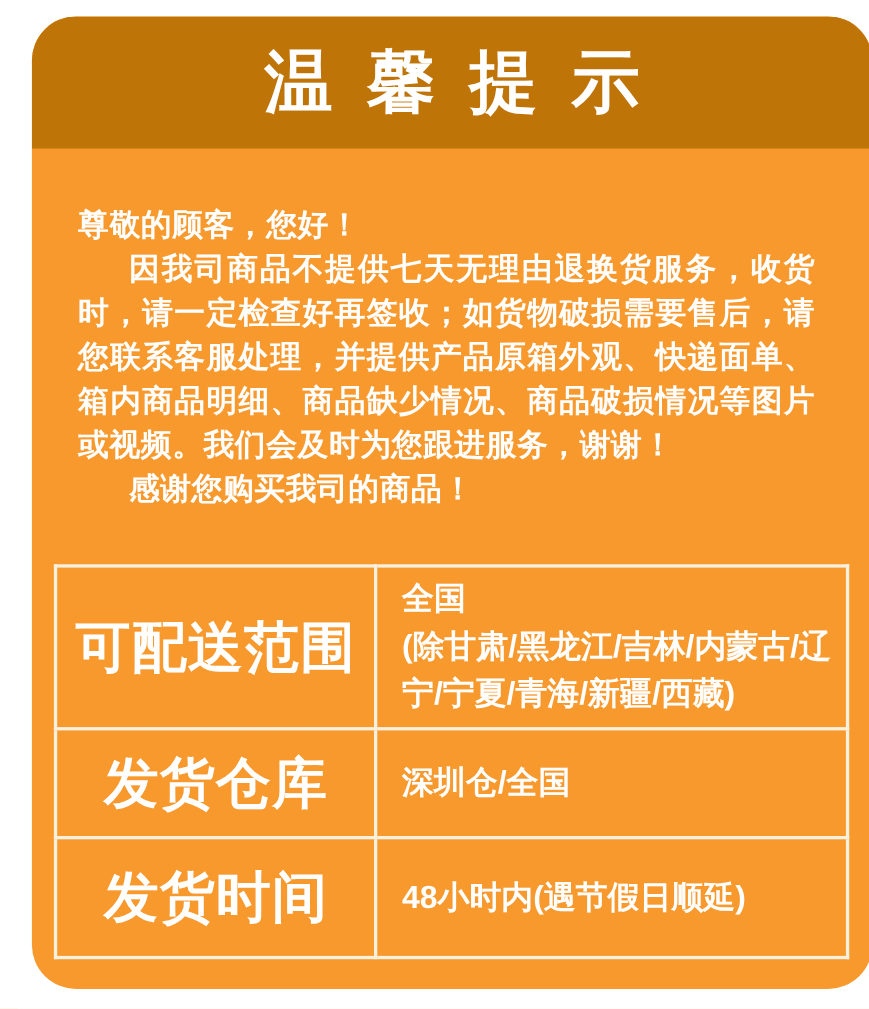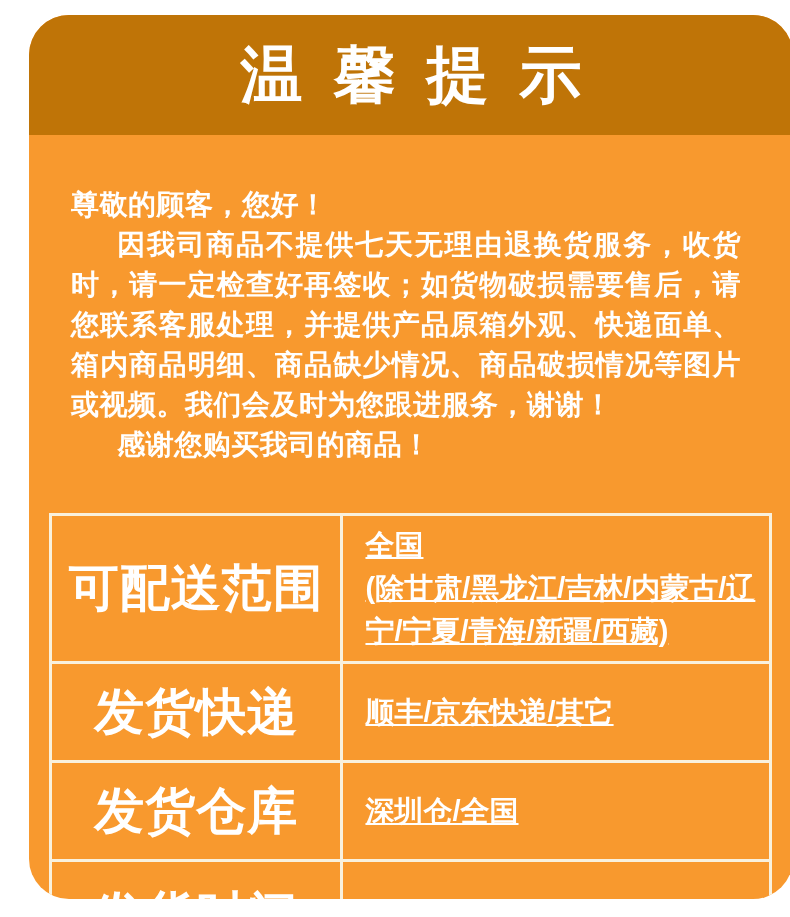--- a/index.html
+++ b/index.html
@@ -80,21 +80,20 @@
     font-size: 50px;
     letter-spacing: 1px;
     padding: 4px 6px;
   }
   .info-table td.value-cell {
     text-align: left;
     font-size: 29px;
     line-height: 43px;
     padding: 8px 12px 8px 22px;
     white-space: pre-line;
-    text-decoration: underline;
   }
 </style>
 </head>
 <body>
 
 <div class="stage">
   <div class="card">
 
     <div class="card-header">
       <h1 class="card-title">温馨提示</h1>
@@ -107,24 +106,20 @@
     </div>
 
     <table class="info-table">
       <tbody>
         <tr>
           <td class="label-cell">可配送范围</td>
           <td class="value-cell">全国
 (除甘肃/黑龙江/吉林/内蒙古/辽宁/宁夏/青海/新疆/西藏)</td>
         </tr>
         <tr>
-          <td class="label-cell">发货快递</td>
-          <td class="value-cell">顺丰/京东快递/其它</td>
-        </tr>
-        <tr>
           <td class="label-cell">发货仓库</td>
           <td class="value-cell">深圳仓/全国</td>
         </tr>
         <tr class="tall">
           <td class="label-cell">发货时间</td>
           <td class="value-cell">48小时内(遇节假日顺延)</td>
         </tr>
       </tbody>
     </table>
 

